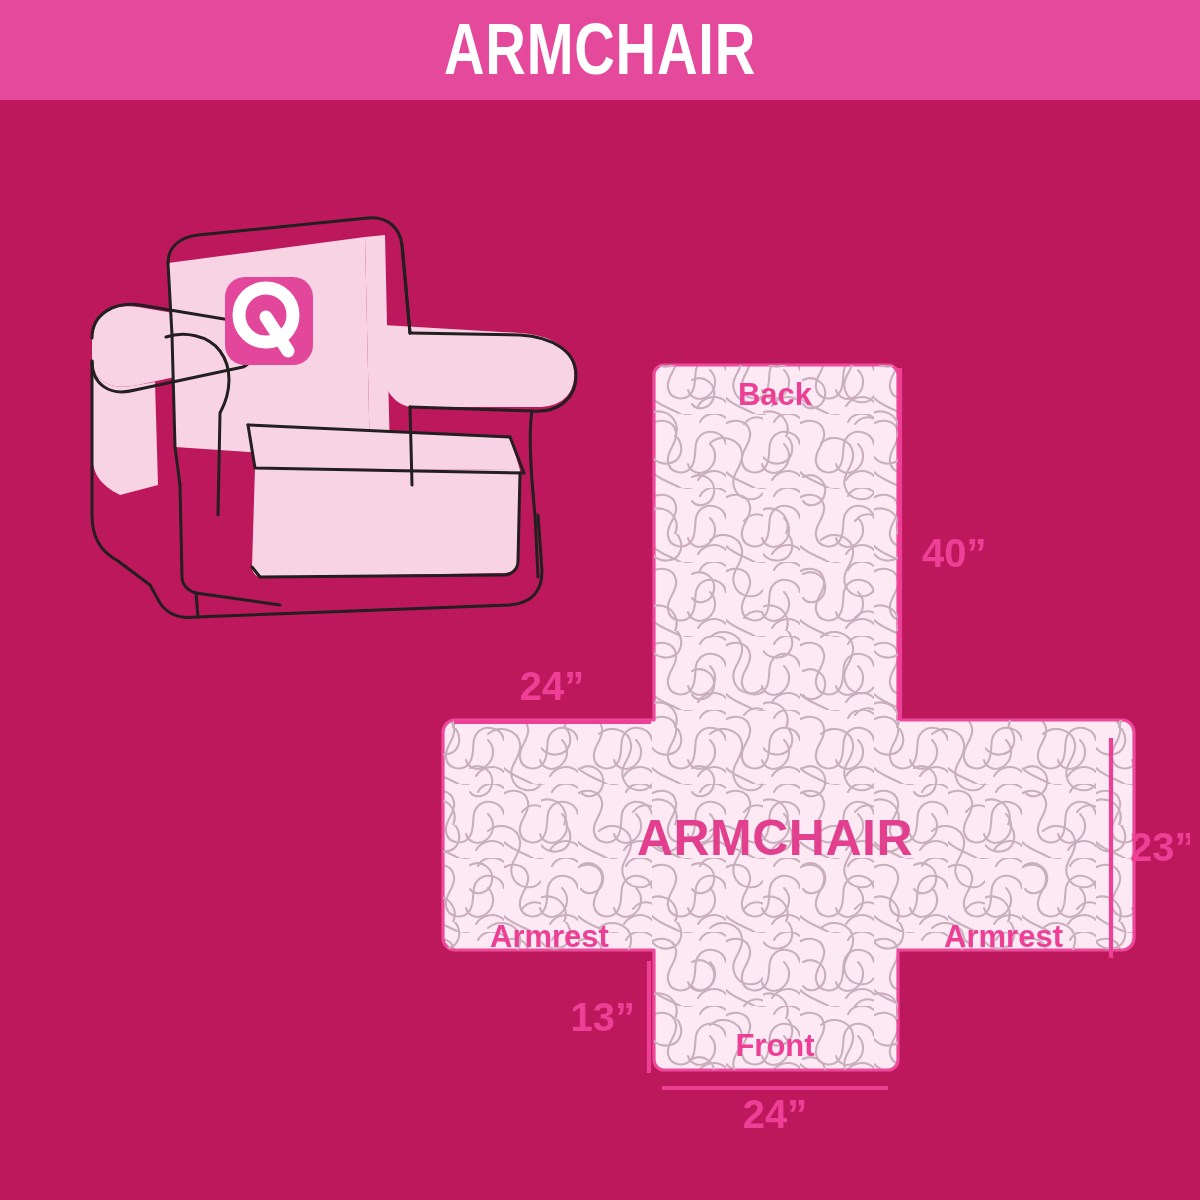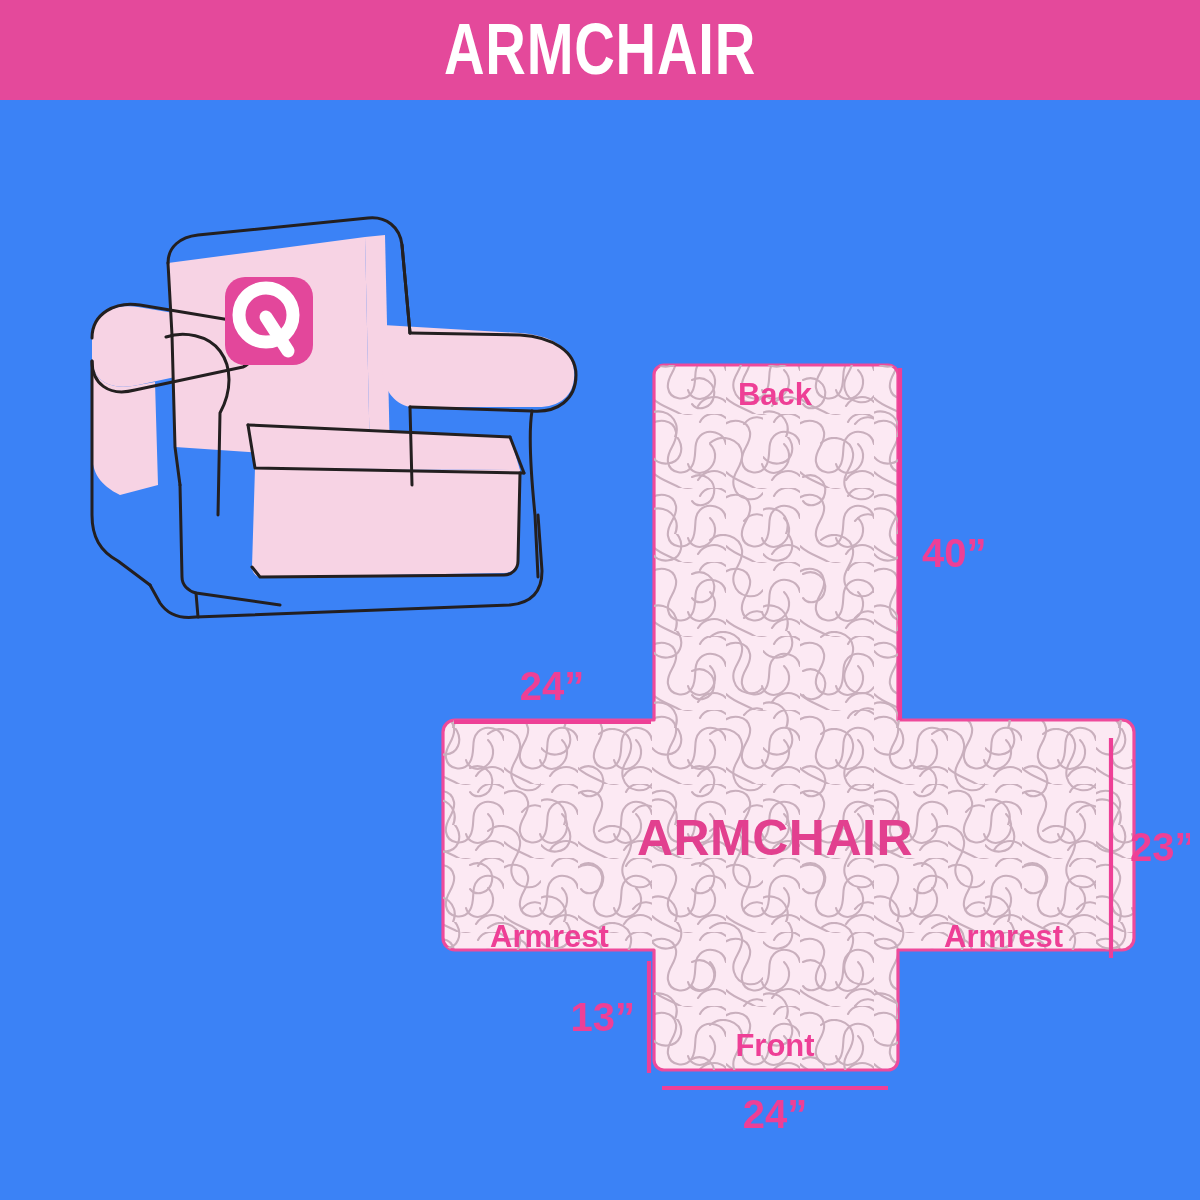--- a/index.html
+++ b/index.html
@@ -3,21 +3,21 @@
 <meta charset="utf-8">
 <style>
   html,body{margin:0;padding:0;}
   body{
     width:1200px;height:1200px;
     background:#ffffff;
     font-family:"Liberation Sans","DejaVu Sans",sans-serif;
     overflow:hidden;
     position:relative;
   }
-  #page{position:relative;width:1200px;height:1200px;background:#3b82f6;}
+  #page{position:relative;width:1200px;height:1200px;background:#be185d;}
 
   
   .header{
     position:absolute;left:0;top:0;width:1200px;height:100px;
     background:#e4499b;
     display:flex;align-items:center;justify-content:center;
   }
   .header-title{
     color:#ffffff;
     font-family:"Liberation Sans Narrow","Liberation Sans",sans-serif;

